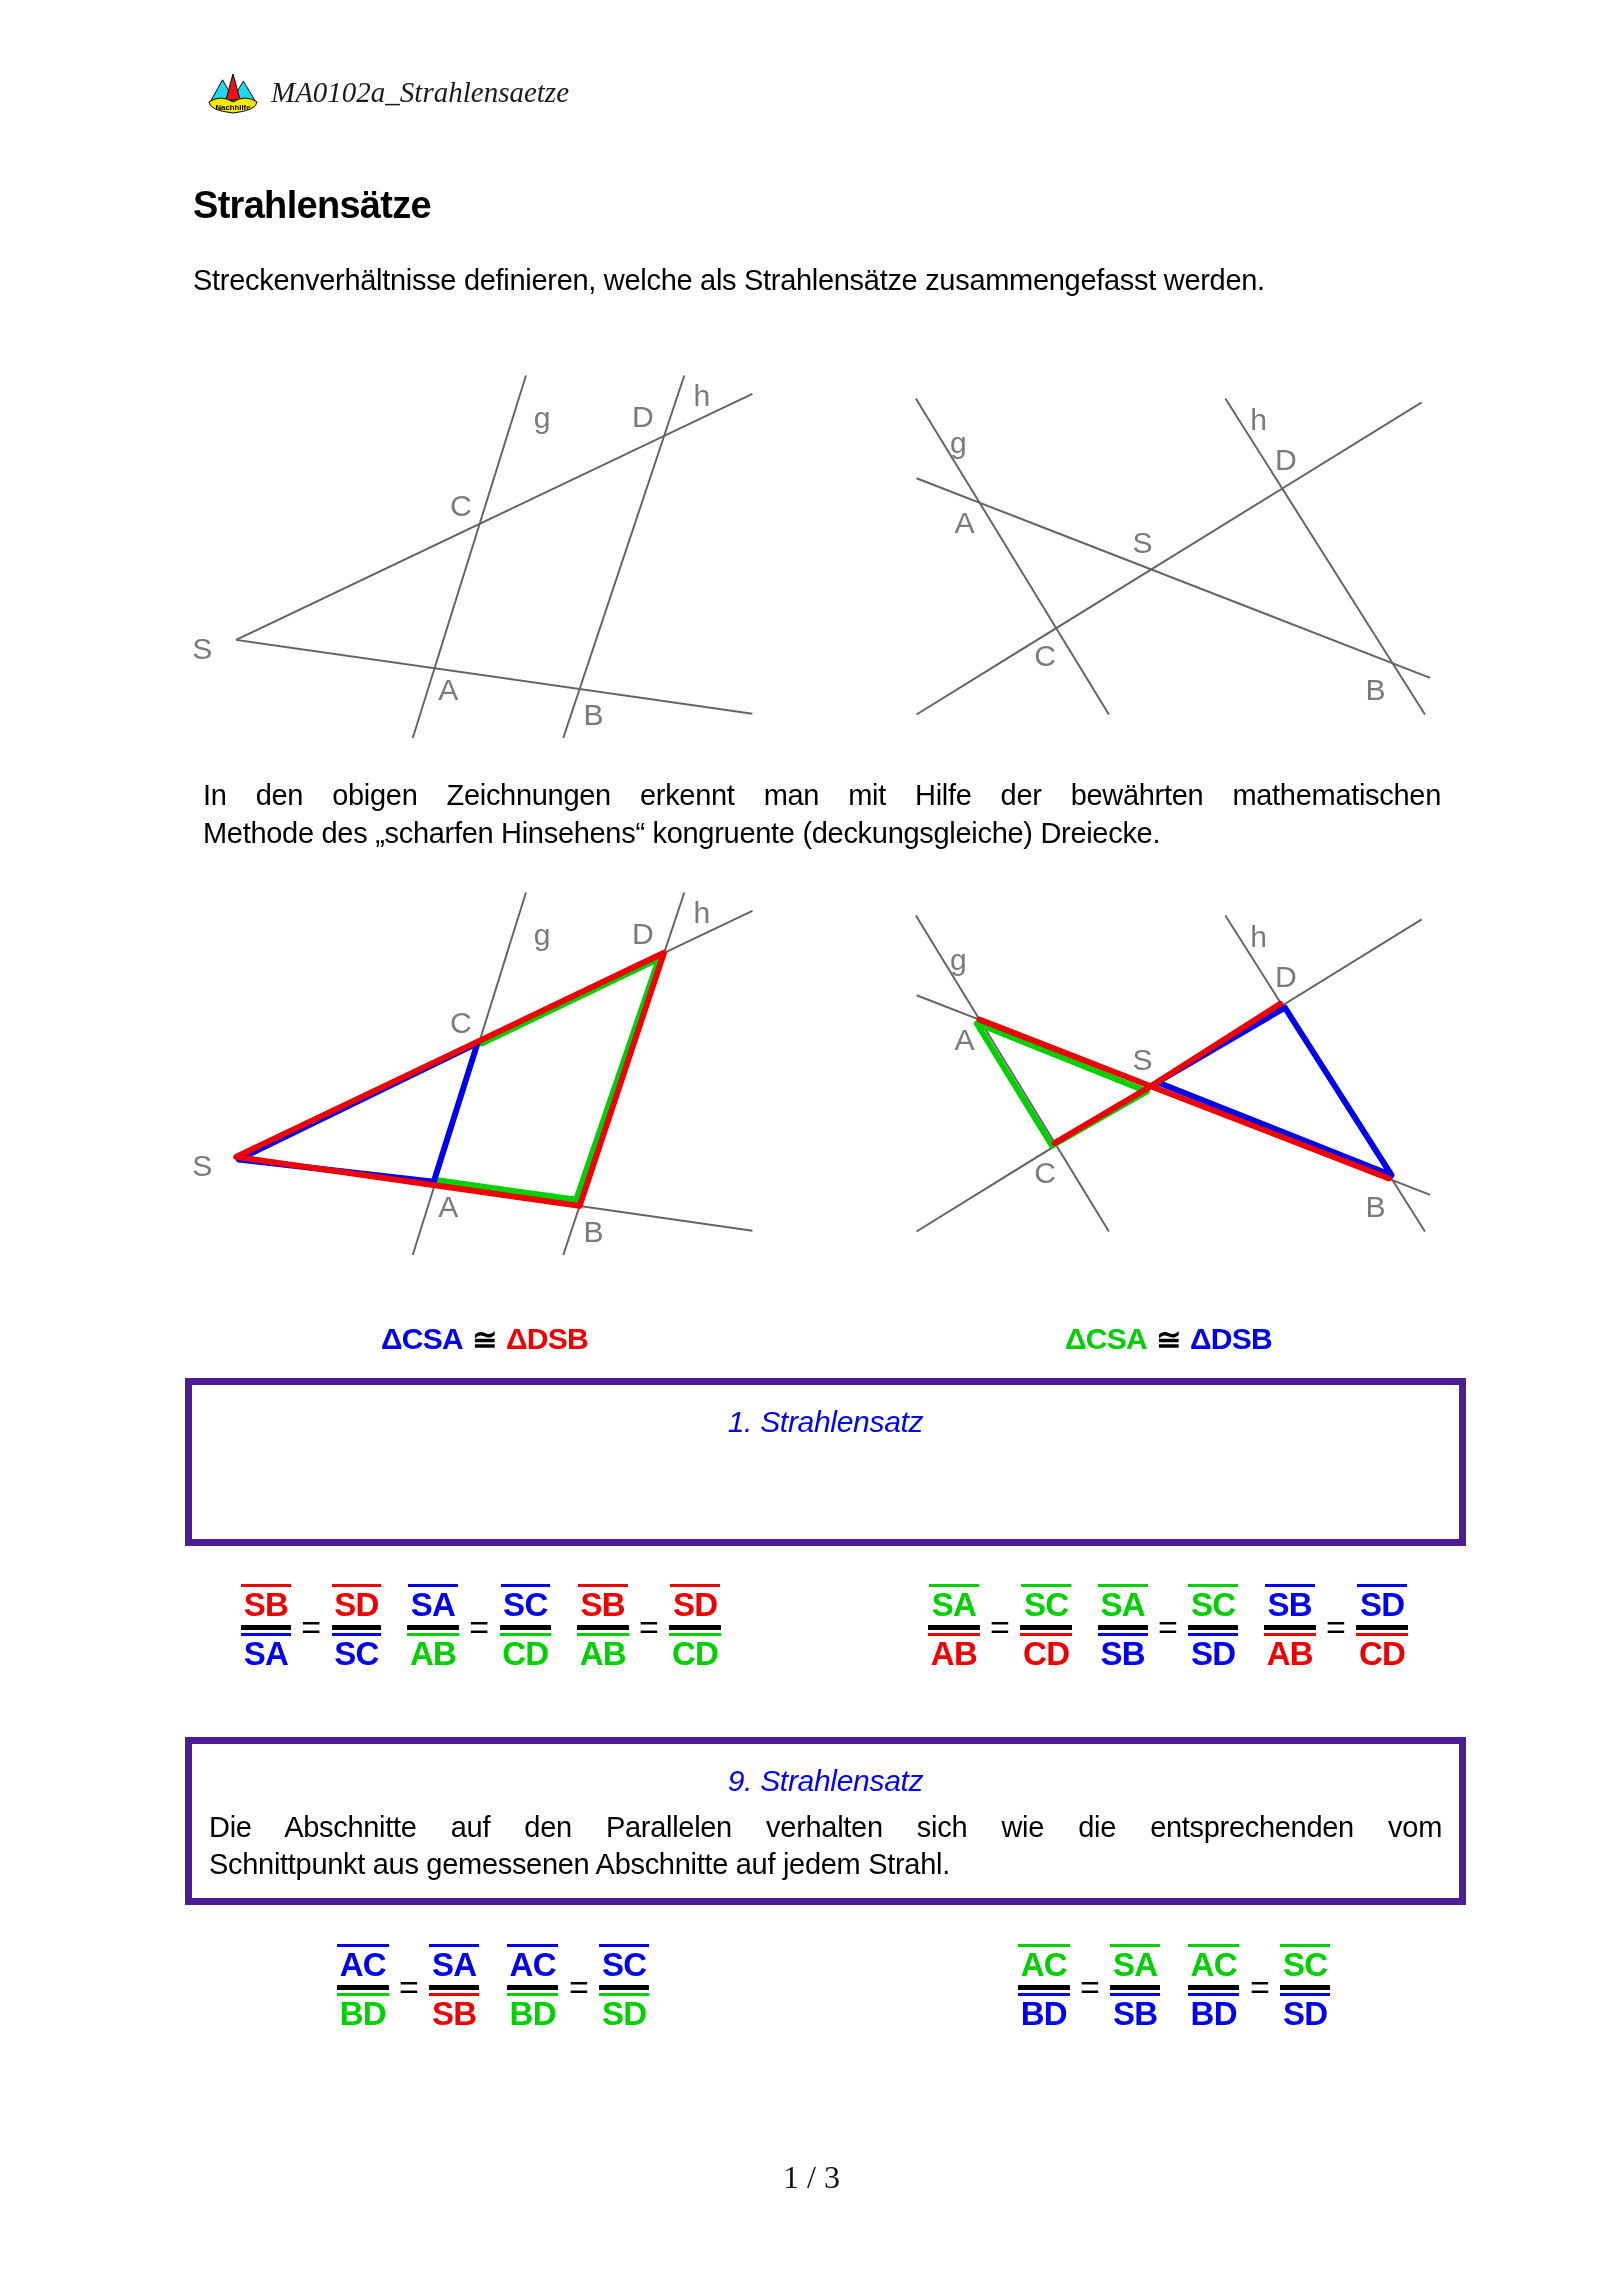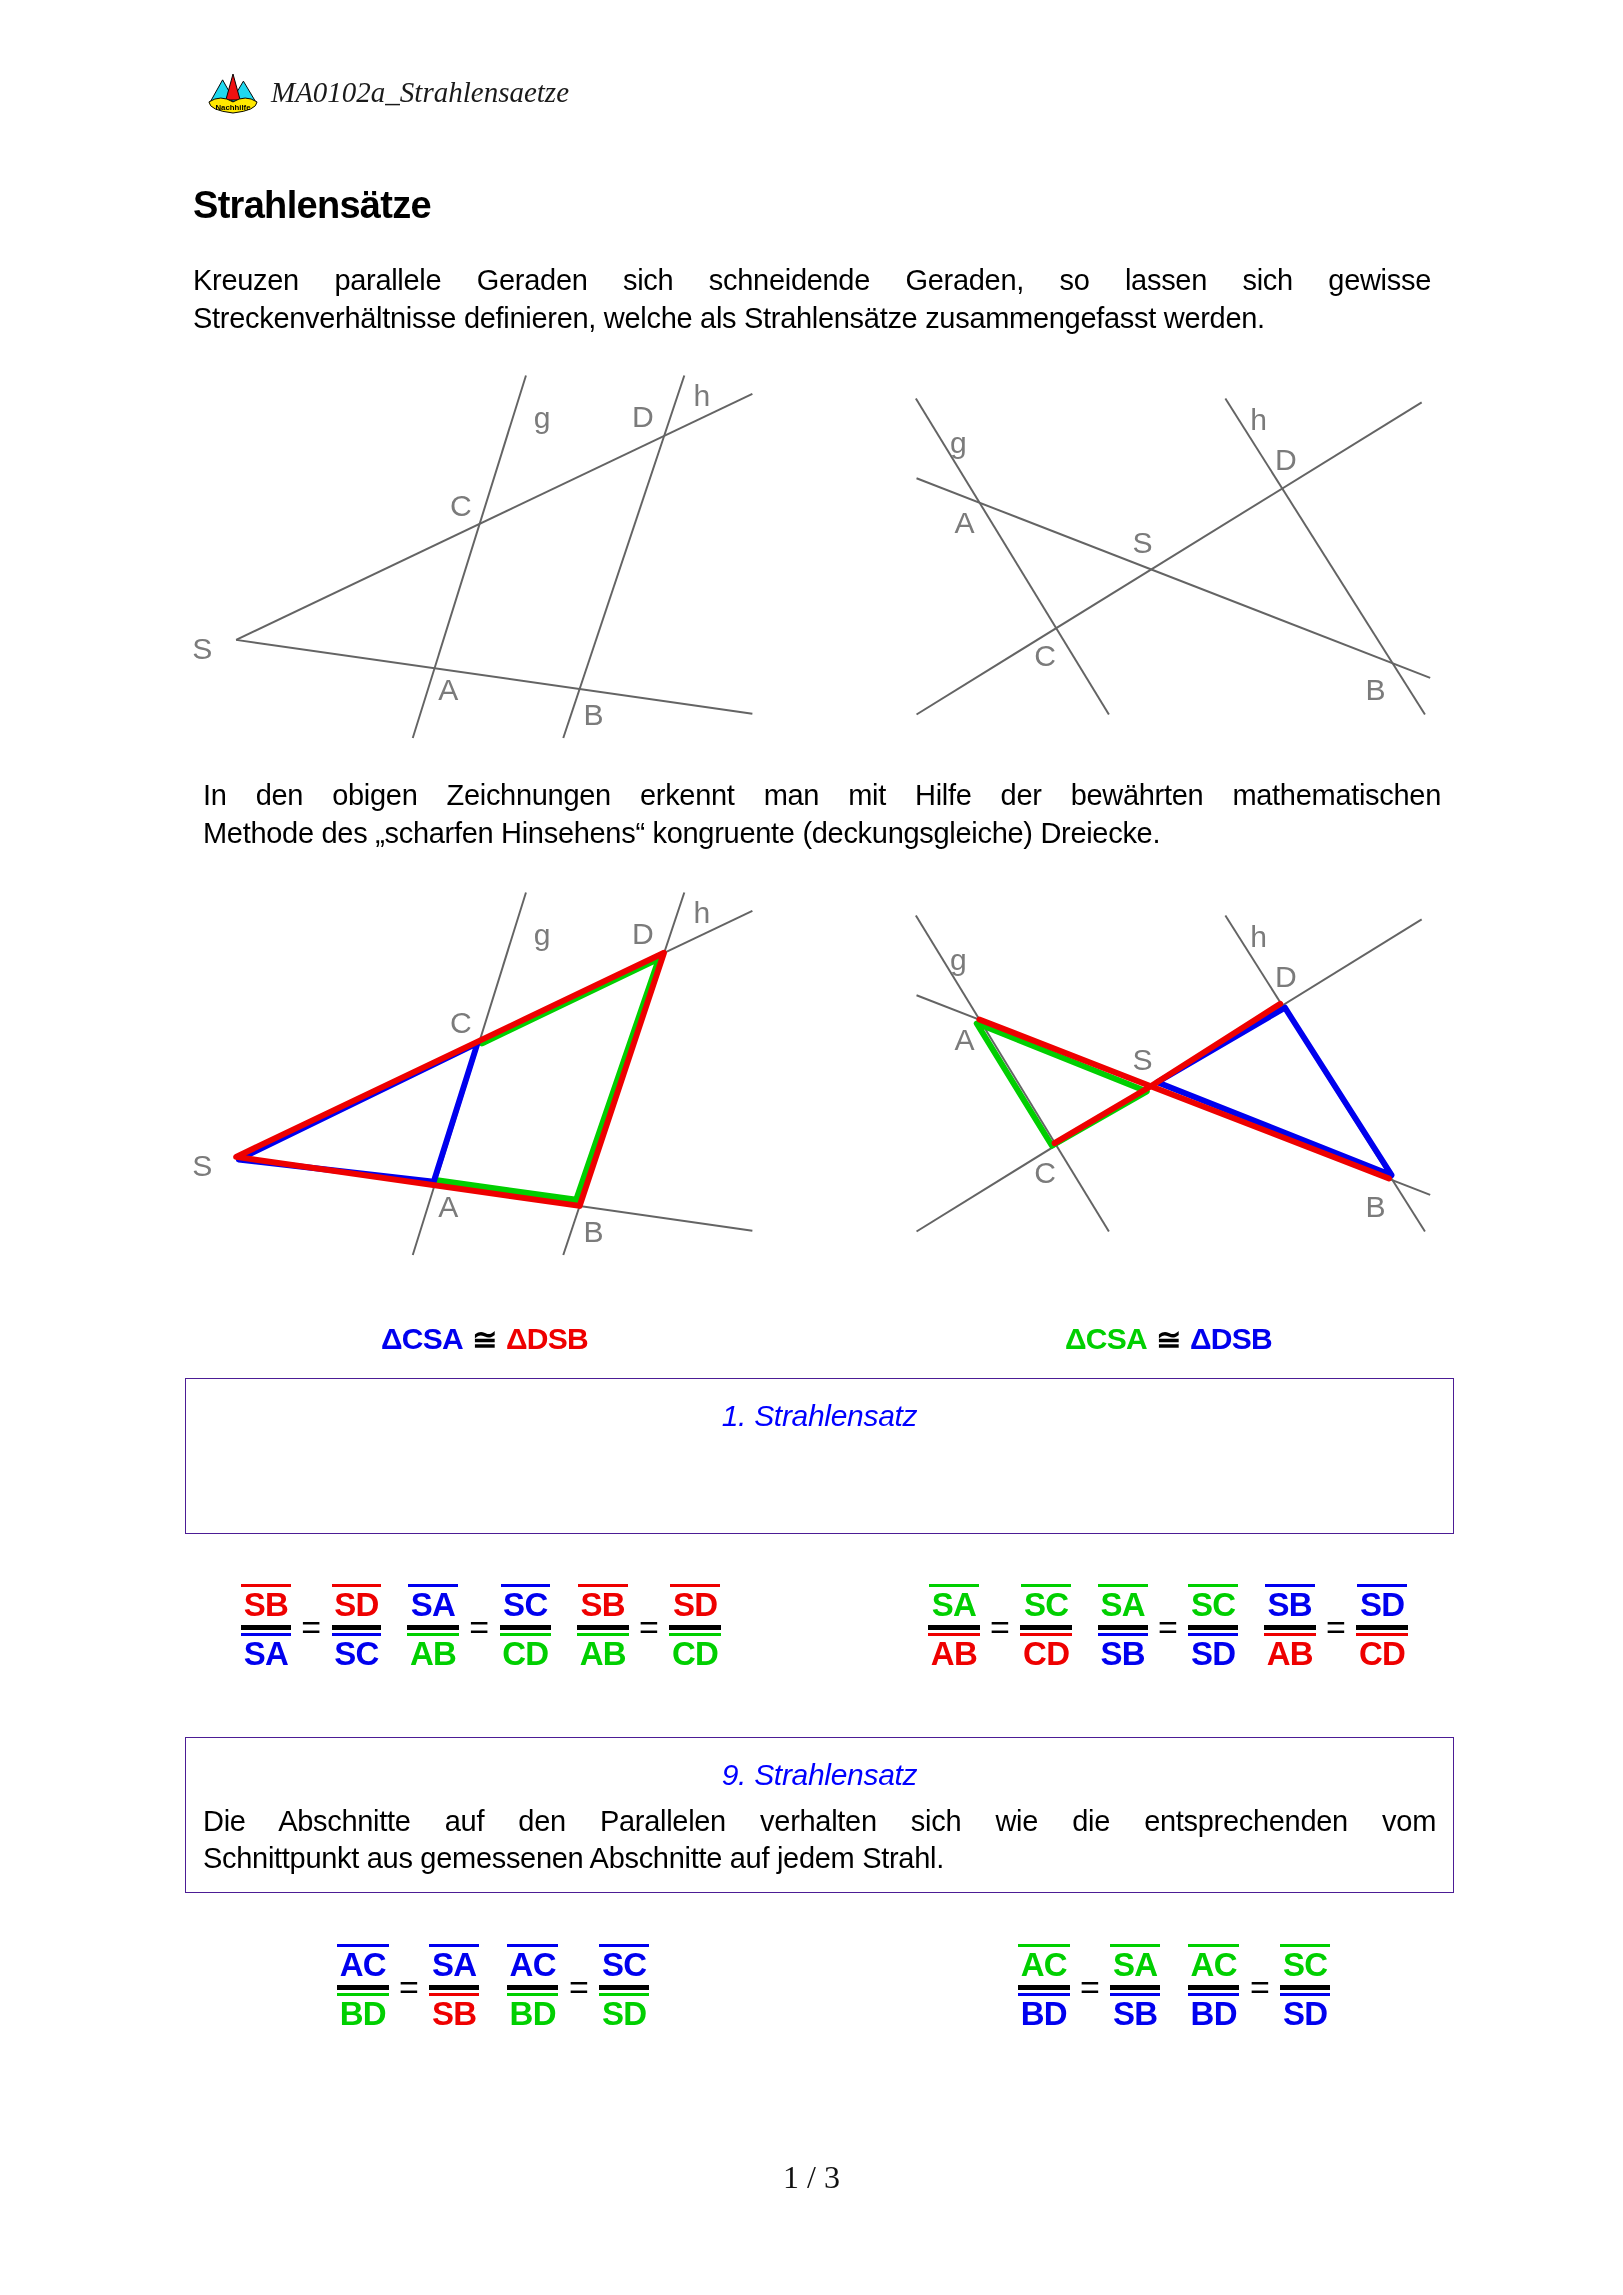--- a/index.html
+++ b/index.html
@@ -16,21 +16,21 @@
   .para{width:1238px;font-size:29px;line-height:38px;letter-spacing:-0.3px;}
   .jline{text-align:justify;text-align-last:justify;}
   
   svg text.lbl{font-family:"Liberation Sans",sans-serif;font-size:46px;fill:#7b7b7b;}
   svg .gl{stroke:#646464;stroke-width:3;fill:none;}
   svg .ov-line{fill:none;stroke-linejoin:round;stroke-linecap:round;}
   
   .caption{display:flex;justify-content:center;gap:9.2px;width:393px;
     font-size:30px;font-weight:bold;letter-spacing:-0.7px;margin-top:36px;}
   
-  .tbox{width:1267px;height:154px;border:1px solid #4c1d95;background:#fff;}
+  .tbox{width:1267px;height:154px;border:7px solid #4c1d95;background:#fff;}
   .tbox .btitle{margin-top:19.6px;text-align:center;font-size:30px;font-style:italic;color:#0000ff;letter-spacing:-0.3px;}
   .tbox .bbody{margin:11.8px 17px 0 17px;font-size:29px;line-height:37px;letter-spacing:-0.3px;}
   
   .frow{display:flex;justify-content:center;align-items:flex-start;width:530px;}
   .g44{gap:26px;} .g80{gap:28px;align-items:flex-end;}
   .equation{display:inline-flex;align-items:center;gap:10.5px;}
   .frac{display:inline-flex;flex-direction:column;align-items:center;}
   .ov{display:inline-block;border-top:3.9px solid;padding:0.7px 2.6px 0 2.6px;
       font-size:33px;font-weight:bold;line-height:1.04;letter-spacing:-0.7px;}
   .fbar{align-self:stretch;height:4.6px;background:#000;margin-top:3.3px;}
@@ -49,21 +49,20 @@
     <polygon points="37,46 56,14 75,46" stroke="#000" stroke-width="1.5" fill="#1fd8ef"></polygon>
     <polygon points="29,43 40,3 51,43" stroke="#000" stroke-width="1.5" fill="#ee1111"></polygon>
     <path d="M3,46 Q21,34 40,46 Q59,34 77,46 Q76,59 40,63 Q4,59 3,46 Z" stroke="#000" stroke-width="1.5" fill="#ffe800"></path>
     <text x="40" y="58" text-anchor="middle" font-size="12" font-weight="bold" fill="#000" font-family="Liberation Sans, sans-serif">Nachhilfe</text>
   </svg>
   <div class="abs doc-id" style="left:271px;top:76px;">MA0102a_Strahlensaetze</div>
 
   <div class="abs title" style="left:193px;top:184px;">Strahlensätze</div>
 
   <div class="abs para" style="left:193px;top:261px;">
-    <div class="jline">Kreuzen parallele Geraden sich schneidende Geraden, so lassen sich gewisse</div>
     <div>Streckenverhältnisse definieren, welche als Strahlensätze zusammengefasst werden.</div>
   </div>
 
   <svg class="abs" style="left:170px;top:357px;" width="602" height="393" viewBox="0 0 920 600">
     <g>
       <line class="gl" x1="101" y1="432" x2="890" y2="56"></line>
       <line class="gl" x1="101" y1="432" x2="890" y2="545"></line>
       <line class="gl" x1="544" y1="28" x2="371" y2="582"></line>
       <line class="gl" x1="786" y1="28" x2="601" y2="582"></line>
     </g>

